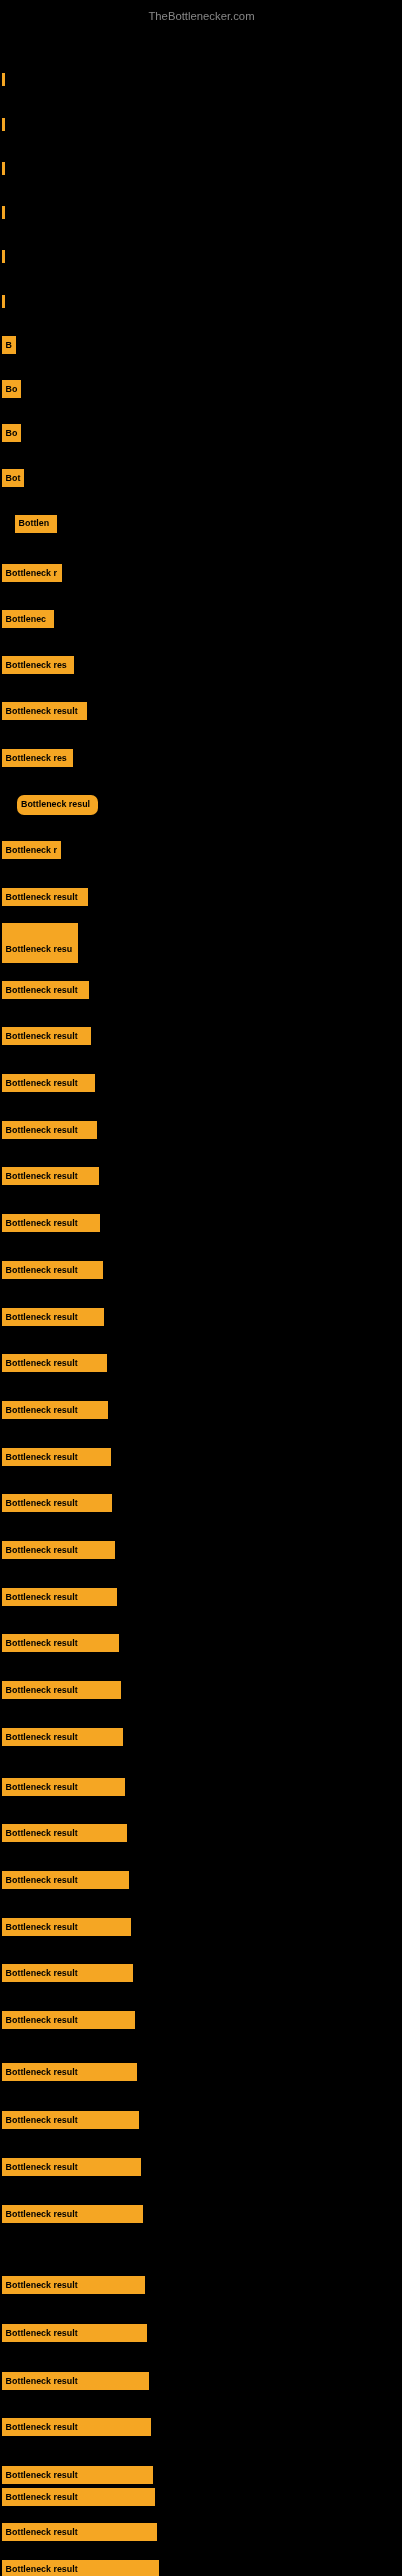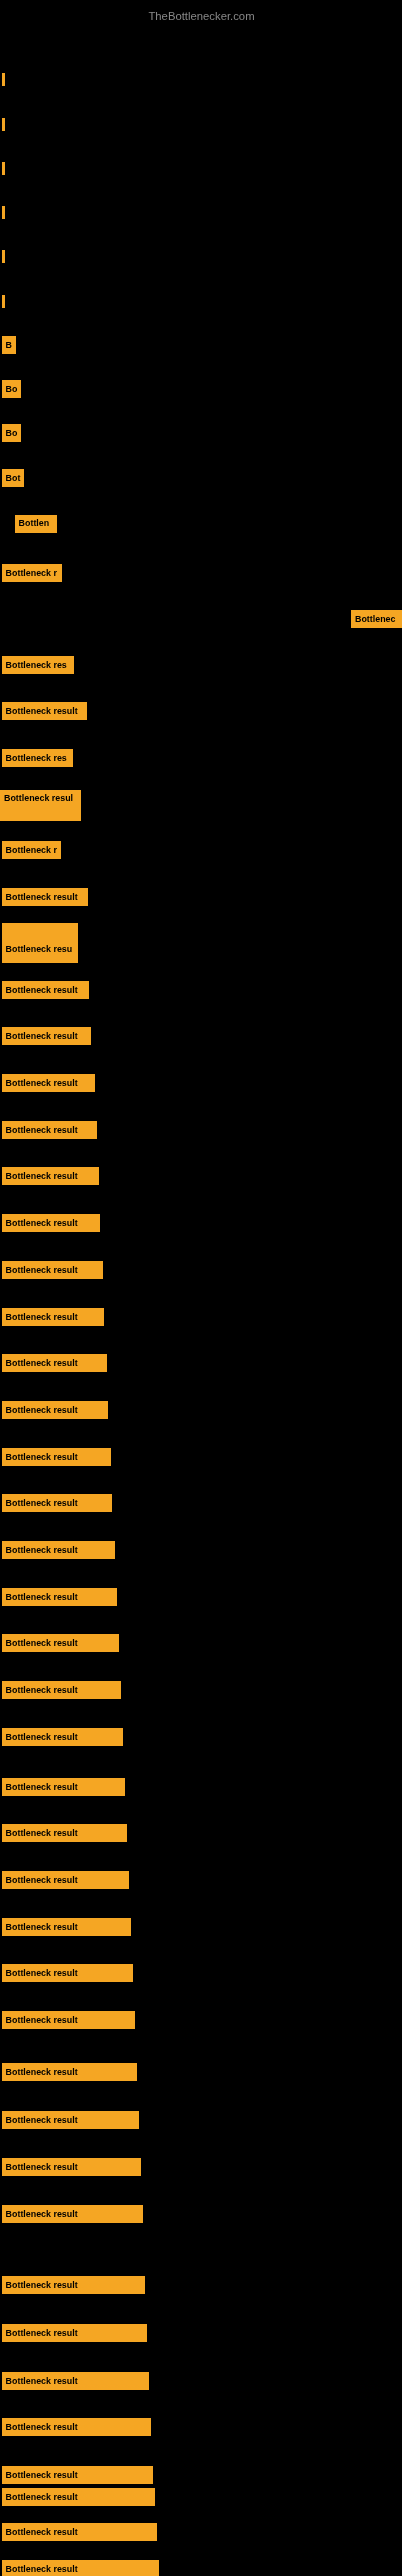--- a/index.html
+++ b/index.html
@@ -65,34 +65,34 @@
     </div>
     <div style="position: absolute; top: 443px; left: 0px; width: 100%; height: 22.5px; display: flex; align-items: center;">
       <div style="background-color: rgb(245, 166, 35); color: rgb(0, 0, 0); font-weight: bold; font-size: 8.9px; padding: 2.4px 4px; white-space: nowrap; overflow: hidden; margin-left: 1.6px; height: 17.7px; line-height: 13px; min-width: 17.7px;">Bot</div>
     </div>
     <div style="position: absolute; top: 491px; left: 13px; width: 100%; height: 22.5px; display: flex; align-items: flex-start;">
       <div style="background-color: rgb(245, 166, 35); color: rgb(0, 0, 0); font-weight: bold; font-size: 8.9px; padding: 2.4px 4px; white-space: nowrap; overflow: hidden; margin-left: 1.6px; height: 17.7px; line-height: 13px; min-width: 42px;">Bottlen</div>
     </div>
     <div style="position: absolute; top: 538px; left: 0px; width: 100%; height: 22.5px; display: flex; align-items: center;">
       <div style="background-color: rgb(245, 166, 35); color: rgb(0, 0, 0); font-weight: bold; font-size: 8.9px; padding: 2.4px 4px; white-space: nowrap; overflow: hidden; margin-left: 1.6px; height: 17.7px; line-height: 13px; min-width: 60px;">Bottleneck r</div>
     </div>
-    <div style="position: absolute; top: 584px; left: 0px; width: 100%; height: 22.5px; display: flex; align-items: center; justify-content: flex-end;">
+    <div style="position: absolute; top: 584px; left: 0px; width: 100%; height: 22.5px; display: flex; align-items: center;">
       <div style="background-color: rgb(245, 166, 35); color: rgb(0, 0, 0); font-weight: bold; font-size: 8.9px; padding: 2.4px 4px; white-space: nowrap; overflow: hidden; margin-left: 1.6px; height: 17.7px; line-height: 13px; min-width: 52px;">Bottlenec</div>
     </div>
     <div style="position: absolute; top: 630px; left: 0px; width: 100%; height: 22.5px; display: flex; align-items: center;">
       <div style="background-color: rgb(245, 166, 35); color: rgb(0, 0, 0); font-weight: bold; font-size: 8.9px; padding: 2.4px 4px; white-space: nowrap; overflow: hidden; margin-left: 1.6px; height: 17.7px; line-height: 13px; min-width: 72px;">Bottleneck res</div>
     </div>
     <div style="position: absolute; top: 676px; left: 0px; width: 100%; height: 22.5px; display: flex; align-items: center;">
       <div style="background-color: rgb(245, 166, 35); color: rgb(0, 0, 0); font-weight: bold; font-size: 8.9px; padding: 2.4px 4px; white-space: nowrap; overflow: hidden; margin-left: 1.6px; height: 17.7px; line-height: 13px; min-width: 85px;">Bottleneck result</div>
     </div>
     <div style="position: absolute; top: 723px; left: 0px; width: 100%; height: 22.5px; display: flex; align-items: center;">
       <div style="background-color: rgb(245, 166, 35); color: rgb(0, 0, 0); font-weight: bold; font-size: 8.9px; padding: 2.4px 4px; white-space: nowrap; overflow: hidden; margin-left: 1.6px; height: 17.7px; line-height: 13px; min-width: 71px;">Bottleneck res</div>
     </div>
     <div style="position: absolute; top: 770px; left: 0px; width: 100%; height: 22.5px; display: flex; align-items: center;">
-      <div style="background-color: rgb(245, 166, 35); color: rgb(0, 0, 0); font-weight: bold; font-size: 8.9px; padding: 2.4px 4px; white-space: nowrap; overflow: hidden; margin-left: 0; height: 31px; line-height: 13px; min-width: 81px;">Bottleneck resul</div>
+      <div style="background-color: rgb(245, 166, 35); color: rgb(0, 0, 0); font-weight: bold; font-size: 8.9px; padding: 2.4px 4px; white-space: nowrap; overflow: hidden; margin-left: 17px; height: 20px; line-height: 13px; min-width: 81px; border-radius: 7px;">Bottleneck resul</div>
     </div>
     <div style="position: absolute; top: 815px; left: 0px; width: 100%; height: 22.5px; display: flex; align-items: center;">
       <div style="background-color: rgb(245, 166, 35); color: rgb(0, 0, 0); font-weight: bold; font-size: 8.9px; padding: 2.4px 4px; white-space: nowrap; overflow: hidden; margin-left: 1.6px; height: 17.7px; line-height: 13px; min-width: 59px;">Bottleneck r</div>
     </div>
     <div style="position: absolute; top: 862px; left: 0px; width: 100%; height: 22.5px; display: flex; align-items: center;">
       <div style="background-color: rgb(245, 166, 35); color: rgb(0, 0, 0); font-weight: bold; font-size: 8.9px; padding: 2.4px 4px; white-space: nowrap; overflow: hidden; margin-left: 1.6px; height: 17.7px; line-height: 13px; min-width: 86px;">Bottleneck result</div>
     </div>
     <div style="position: absolute; top: 908px; left: 0px; width: 100%; height: 22.5px; display: flex; align-items: center;">
       <div style="background-color: rgb(245, 166, 35); color: rgb(0, 0, 0); font-weight: bold; font-size: 8.9px; padding: 20px 4px; white-space: nowrap; overflow: hidden; margin-left: 1.6px; height: 17.7px; line-height: 13px; min-width: 76px;">Bottleneck resu</div>
     </div>

